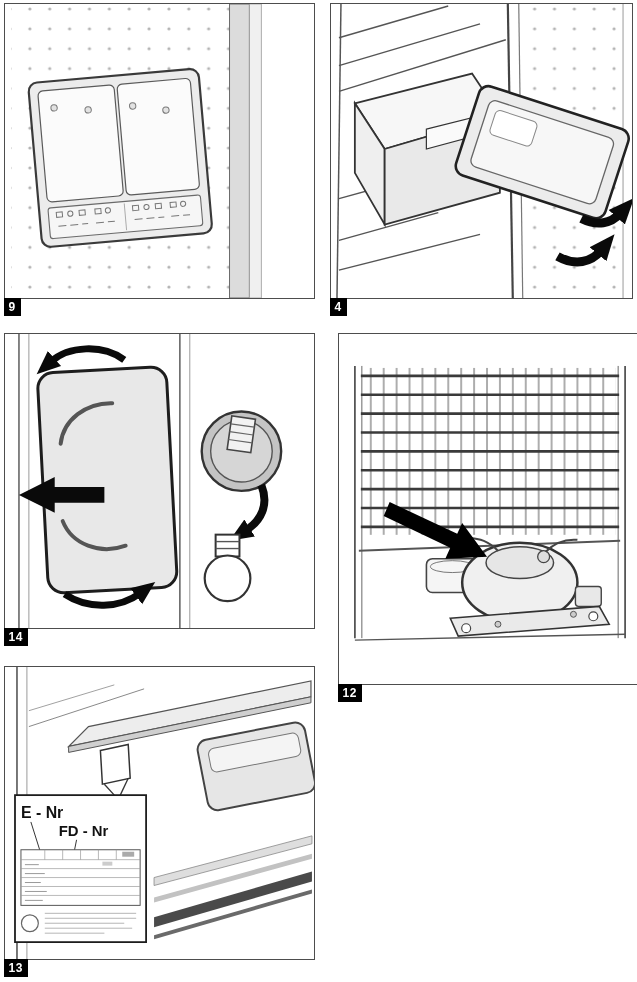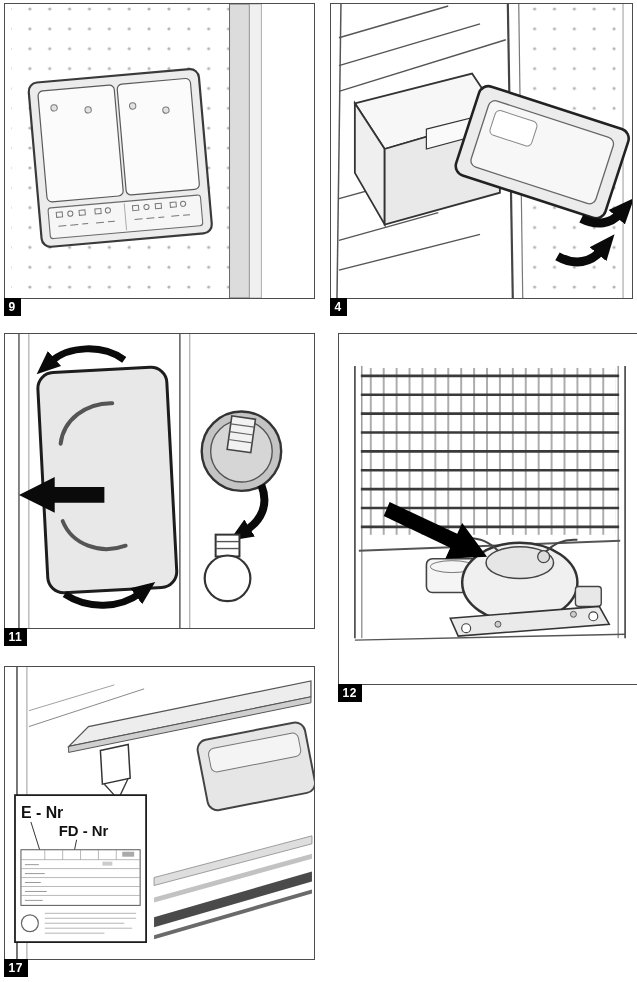--- a/index.html
+++ b/index.html
@@ -147,21 +147,21 @@
         </g>
       </g>
       <path d="M258 152 C 266 172, 258 188, 242 198" fill="none" stroke="#0a0a0a" stroke-width="8" marker-end="url(#ah11)"></path>
       <g>
         <rect x="212" y="202" width="24" height="22" fill="#ffffff" stroke="#333333" stroke-width="2"></rect>
         <line x1="212" y1="209" x2="236" y2="209" stroke="#555555" stroke-width="1.4"></line>
         <line x1="212" y1="216" x2="236" y2="216" stroke="#555555" stroke-width="1.4"></line>
         <circle cx="224" cy="246" r="23" fill="#ffffff" stroke="#333333" stroke-width="2.2"></circle>
       </g>
     </svg>
-    <div class="badge">11</div>
+    <div class="badge">14</div>
   </div>
 
   <div class="panel" id="p12">
     <svg viewBox="0 0 303 296">
       <defs>
         <pattern id="wires12" width="13" height="10" patternUnits="userSpaceOnUse">
           <line x1="6" y1="0" x2="6" y2="10" stroke="#8a8a8a" stroke-width="1.4"></line>
         </pattern>
       </defs>
       <rect width="303" height="296" fill="#ffffff"></rect>
@@ -262,16 +262,16 @@
           <path d="M40 248 h92 M40 253 h92 M40 258 h80 M40 263 h88 M40 268 h60" stroke="#b5b5b5" stroke-width="1" fill="none"></path>
         </g>
       </g>
       <g>
         <polygon points="150,212 309,170 309,178 150,220" fill="#dedede" stroke="#888888" stroke-width="0.8"></polygon>
         <polygon points="150,232 309,188 309,193 150,237" fill="#c2c2c2"></polygon>
         <polygon points="150,252 309,206 309,216 150,262" fill="#4a4a4a"></polygon>
         <polygon points="150,270 309,224 309,228 150,274" fill="#6a6a6a"></polygon>
       </g>
     </svg>
-    <div class="badge">17</div>
+    <div class="badge">13</div>
   </div>
 
 </div>
 
 </body></html>

